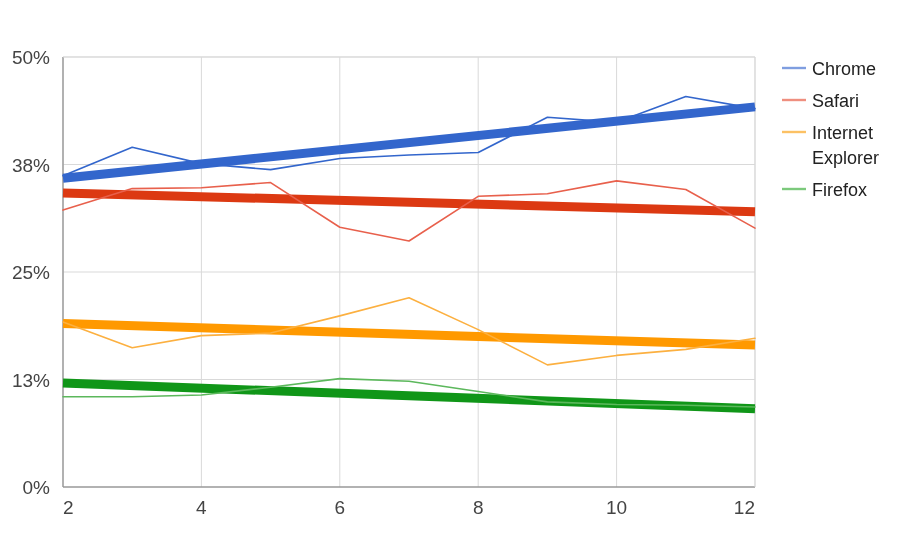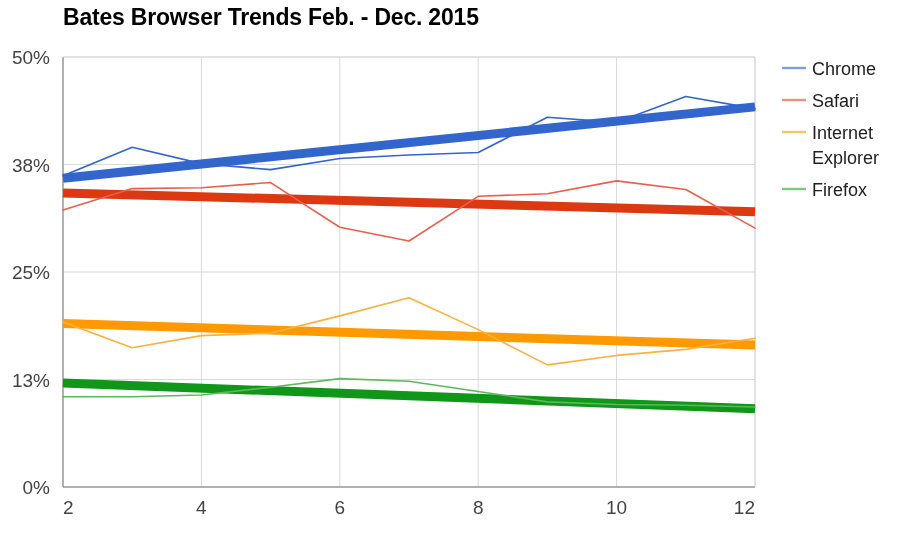--- a/index.html
+++ b/index.html
@@ -51,21 +51,20 @@
   .grid-line  { stroke: #d9d9d9; stroke-width: 1; fill: none; }
   .series-line { fill: none; stroke-width: 1.6; stroke-linejoin: round; stroke-linecap: round; }
   .trend-line  { fill: none; stroke-width: 9; stroke-linecap: butt; }
   .legend-swatch { stroke-width: 2.4; stroke-linecap: butt; }
 </style>
 </head>
 <body>
 
 <div id="chart-root">
 
-  <div class="chart-title">Bates Browser Trends Feb. - Dec. 2015</div>
 
   <svg class="plot" viewBox="0 0 900 539">
     <g id="gridlines">
         <line x1="63" y1="379.5" x2="755" y2="379.5" class="grid-line"></line>
         <line x1="63" y1="272" x2="755" y2="272" class="grid-line"></line>
         <line x1="63" y1="164.5" x2="755" y2="164.5" class="grid-line"></line>
         <line x1="63" y1="57" x2="755" y2="57" class="grid-line"></line>
         <line x1="63" y1="57" x2="63" y2="487" class="grid-line"></line>
         <line x1="201.4" y1="57" x2="201.4" y2="487" class="grid-line"></line>
         <line x1="339.8" y1="57" x2="339.8" y2="487" class="grid-line"></line>

